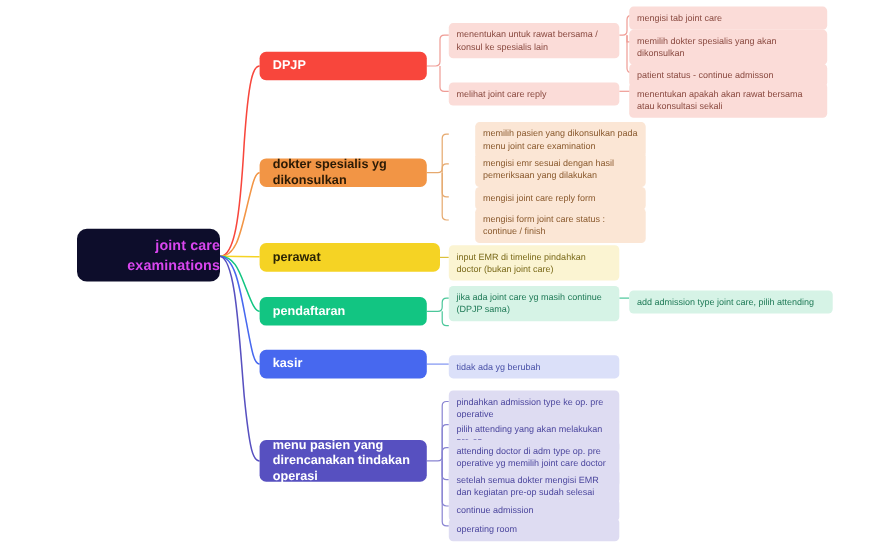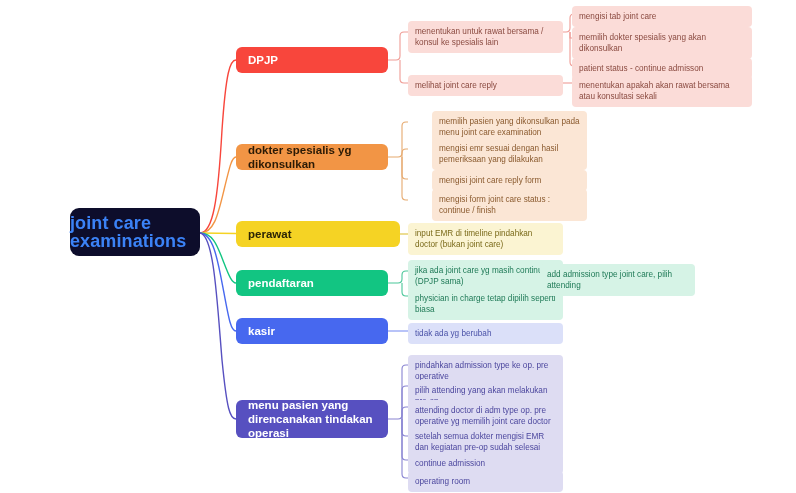--- a/index.html
+++ b/index.html
@@ -16,22 +16,22 @@
   .node{position:absolute;box-sizing:border-box;display:flex;align-items:center;}
   .node span{display:block;width:100%;}
 
   
   .root{
     left:70px;top:208px;width:130px;height:48px;
     background:#0d0d2b;border-radius:9px;
     justify-content:center;
   }
   .root span{
-    color:#3b82f6;font-size:18px;font-weight:bold;line-height:18px;
-    text-align:left;letter-spacing:.1px;
+    color:#d946ef;font-size:13px;font-weight:bold;line-height:18px;
+    text-align:right;letter-spacing:.1px;
   }
 
   
   .br{left:236px;border-radius:6px;padding:0 12px;}
   .br span{font-size:11.5px;font-weight:bold;line-height:14px;}
 
   .br-dpjp     {top:47px; width:152px;height:26px;background:#f8463c;}
   .br-dpjp span{color:#ffffff;}
   .br-spes     {top:144px;width:152px;height:26px;background:#f29545;}
   .br-spes span{color:#2b1a05;}
@@ -58,21 +58,21 @@
   .mint  span{color:#1f7a57;}
   .periw {background:#dbe0f9;}
   .periw span{color:#4a52a8;}
   .lilac {background:#dedcf2;}
   .lilac span{color:#4c479e;}
 
   
   .l3{left:572px;width:152px;border-radius:4px;padding:5px 7px;}
   .l3 span{font-size:8.2px;line-height:11px;}
   .l3.wide{width:180px;}
-  .l3.green-wide{left:540px;width:155px;}
+  .l3.green-wide{left:572px;width:185px;}
 </style>
 </head>
 <body>
 
 <div id="canvas">
 
   <svg id="links" viewBox="0 0 796 493">
     <g fill="none" stroke-width="1.4">
 
       <path d="M200,233 C213,233 218,200 222,130 C226,72 230,60 236,60" stroke="#f8463c"></path>
@@ -168,23 +168,20 @@
   <div class="node l2 cream" style="top:223px;">
     <span>input EMR di timeline pindahkan doctor (bukan joint care)</span>
   </div>
 
   <div class="node br br-pend">
     <span>pendaftaran</span>
   </div>
   <div class="node l2 mint" style="top:260px;">
     <span>jika ada joint care yg masih continue (DPJP sama)</span>
   </div>
-  <div class="node l2 mint" style="top:288px;">
-    <span>physician in charge tetap dipilih seperti biasa</span>
-  </div>
   <div class="node l3 green-wide mint" style="top:264px;">
     <span>add admission type joint care, pilih attending</span>
   </div>
 
   <div class="node br br-kasir">
     <span>kasir</span>
   </div>
   <div class="node l2 periw" style="top:323px;">
     <span>tidak ada yg berubah</span>
   </div>

